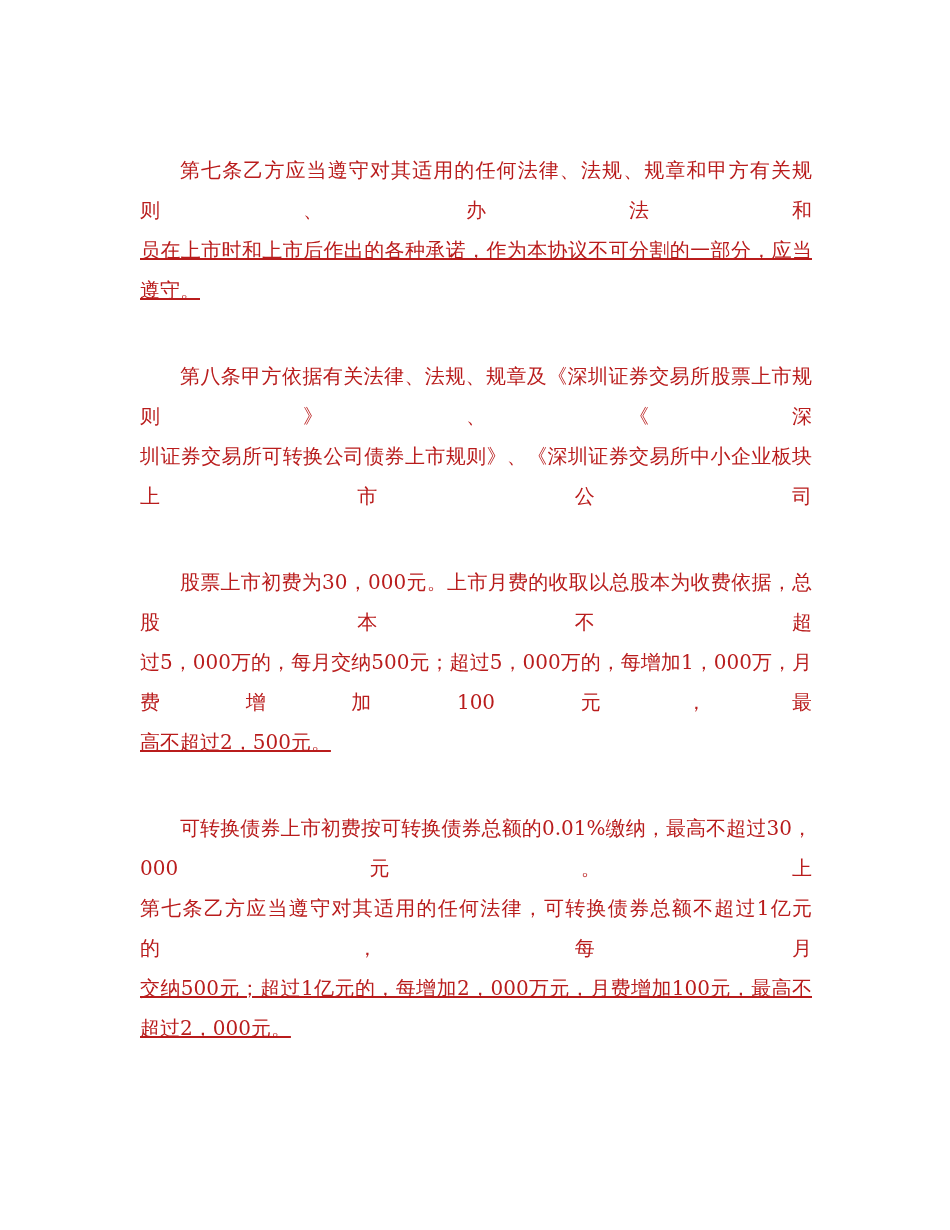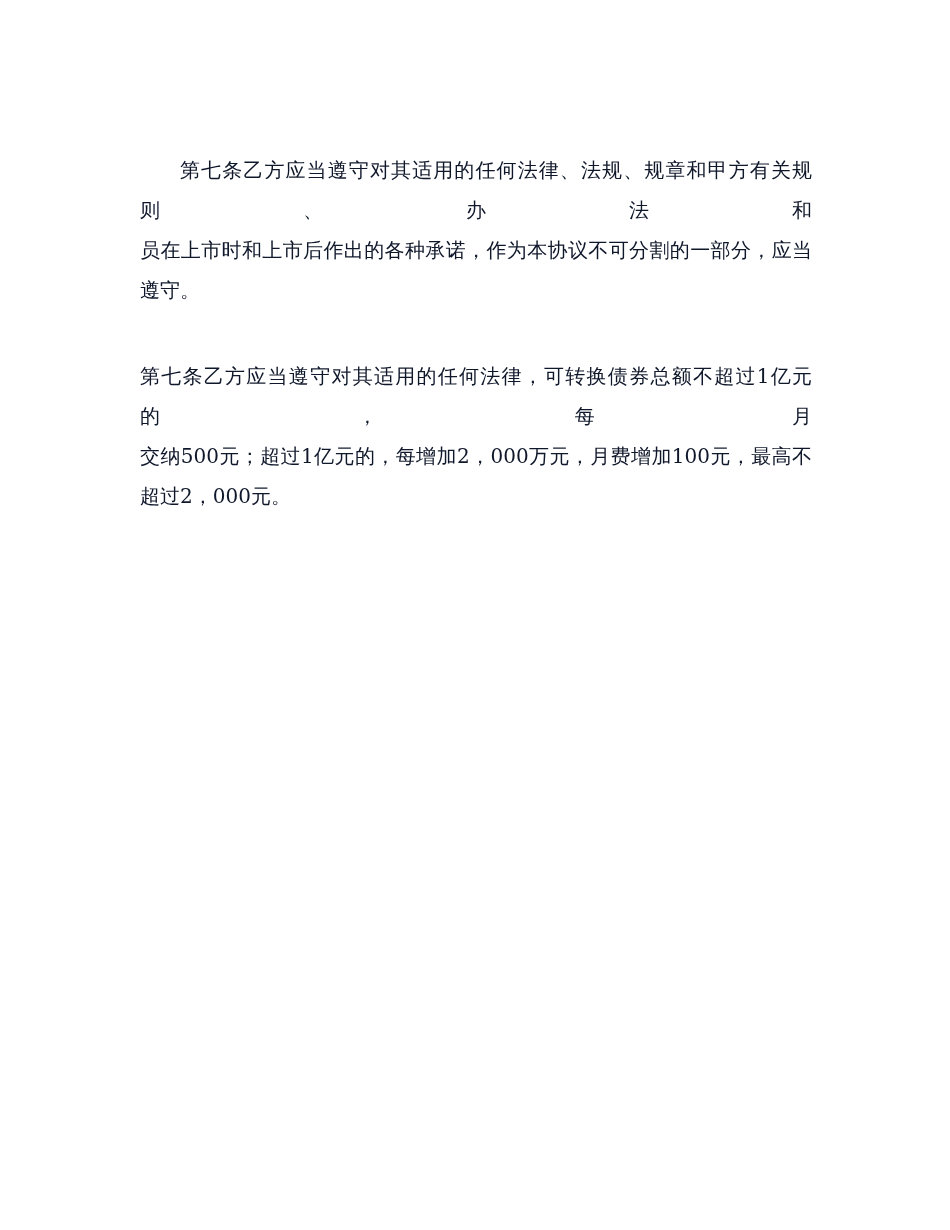--- a/index.html
+++ b/index.html
@@ -7,21 +7,21 @@
     padding: 0;
     background: #ffffff;
   }
   .page {
     position: relative;
     width: 950px;
     height: 1230px;
     box-sizing: border-box;
     padding: 150px 138px 0 140px;
     background: #ffffff;
-    color: #0f172a;
+    color: #b91c1c;
     font-family: "DejaVu Serif", "Liberation Serif", serif;
     overflow: hidden;
   }
   .para {
     margin: 0 0 46px 0;
     padding: 0;
     font-size: 20px;
     line-height: 40px;
   }
   .line {
@@ -29,38 +29,47 @@
     text-align: justify;
     white-space: normal;
   }
   
   .jfull {
     text-align-last: justify;
   }
   
   .llast {
     text-align-last: left;
+    text-decoration: underline;
   }
   .indent {
     text-indent: 2em;
   }
 </style>
 </head>
 <body>
 
 <div class="page">
 
   <p class="para">
     <span class="line jfull indent">第七条乙方应当遵守对其适用的任何法律、法规、规章和甲方有关规则、办法和</span>
     <span class="line llast">员在上市时和上市后作出的各种承诺，作为本协议不可分割的一部分，应当遵守。</span>
   </p>
 
   <p class="para">
+    <span class="line jfull indent">第八条甲方依据有关法律、法规、规章及《深圳证券交易所股票上市规则》、《深</span>
+    <span class="line jfull">圳证券交易所可转换公司债券上市规则》、《深圳证券交易所中小企业板块上市公司</span>
   </p>
 
 
+  <p class="para">
+    <span class="line jfull indent">股票上市初费为30，000元。上市月费的收取以总股本为收费依据，总股本不超</span>
+    <span class="line jfull">过5，000万的，每月交纳500元；超过5，000万的，每增加1，000万，月费增加100元，最</span>
+    <span class="line llast">高不超过2，500元。</span>
+  </p>
 
   <p class="para">
+    <span class="line jfull indent">可转换债券上市初费按可转换债券总额的0.01%缴纳，最高不超过30，000元。上</span>
     <span class="line jfull">第七条乙方应当遵守对其适用的任何法律，可转换债券总额不超过1亿元的，每月</span>
     <span class="line llast">交纳500元；超过1亿元的，每增加2，000万元，月费增加100元，最高不超过2，000元。</span>
   </p>
 
 </div>
 
 </body></html>

